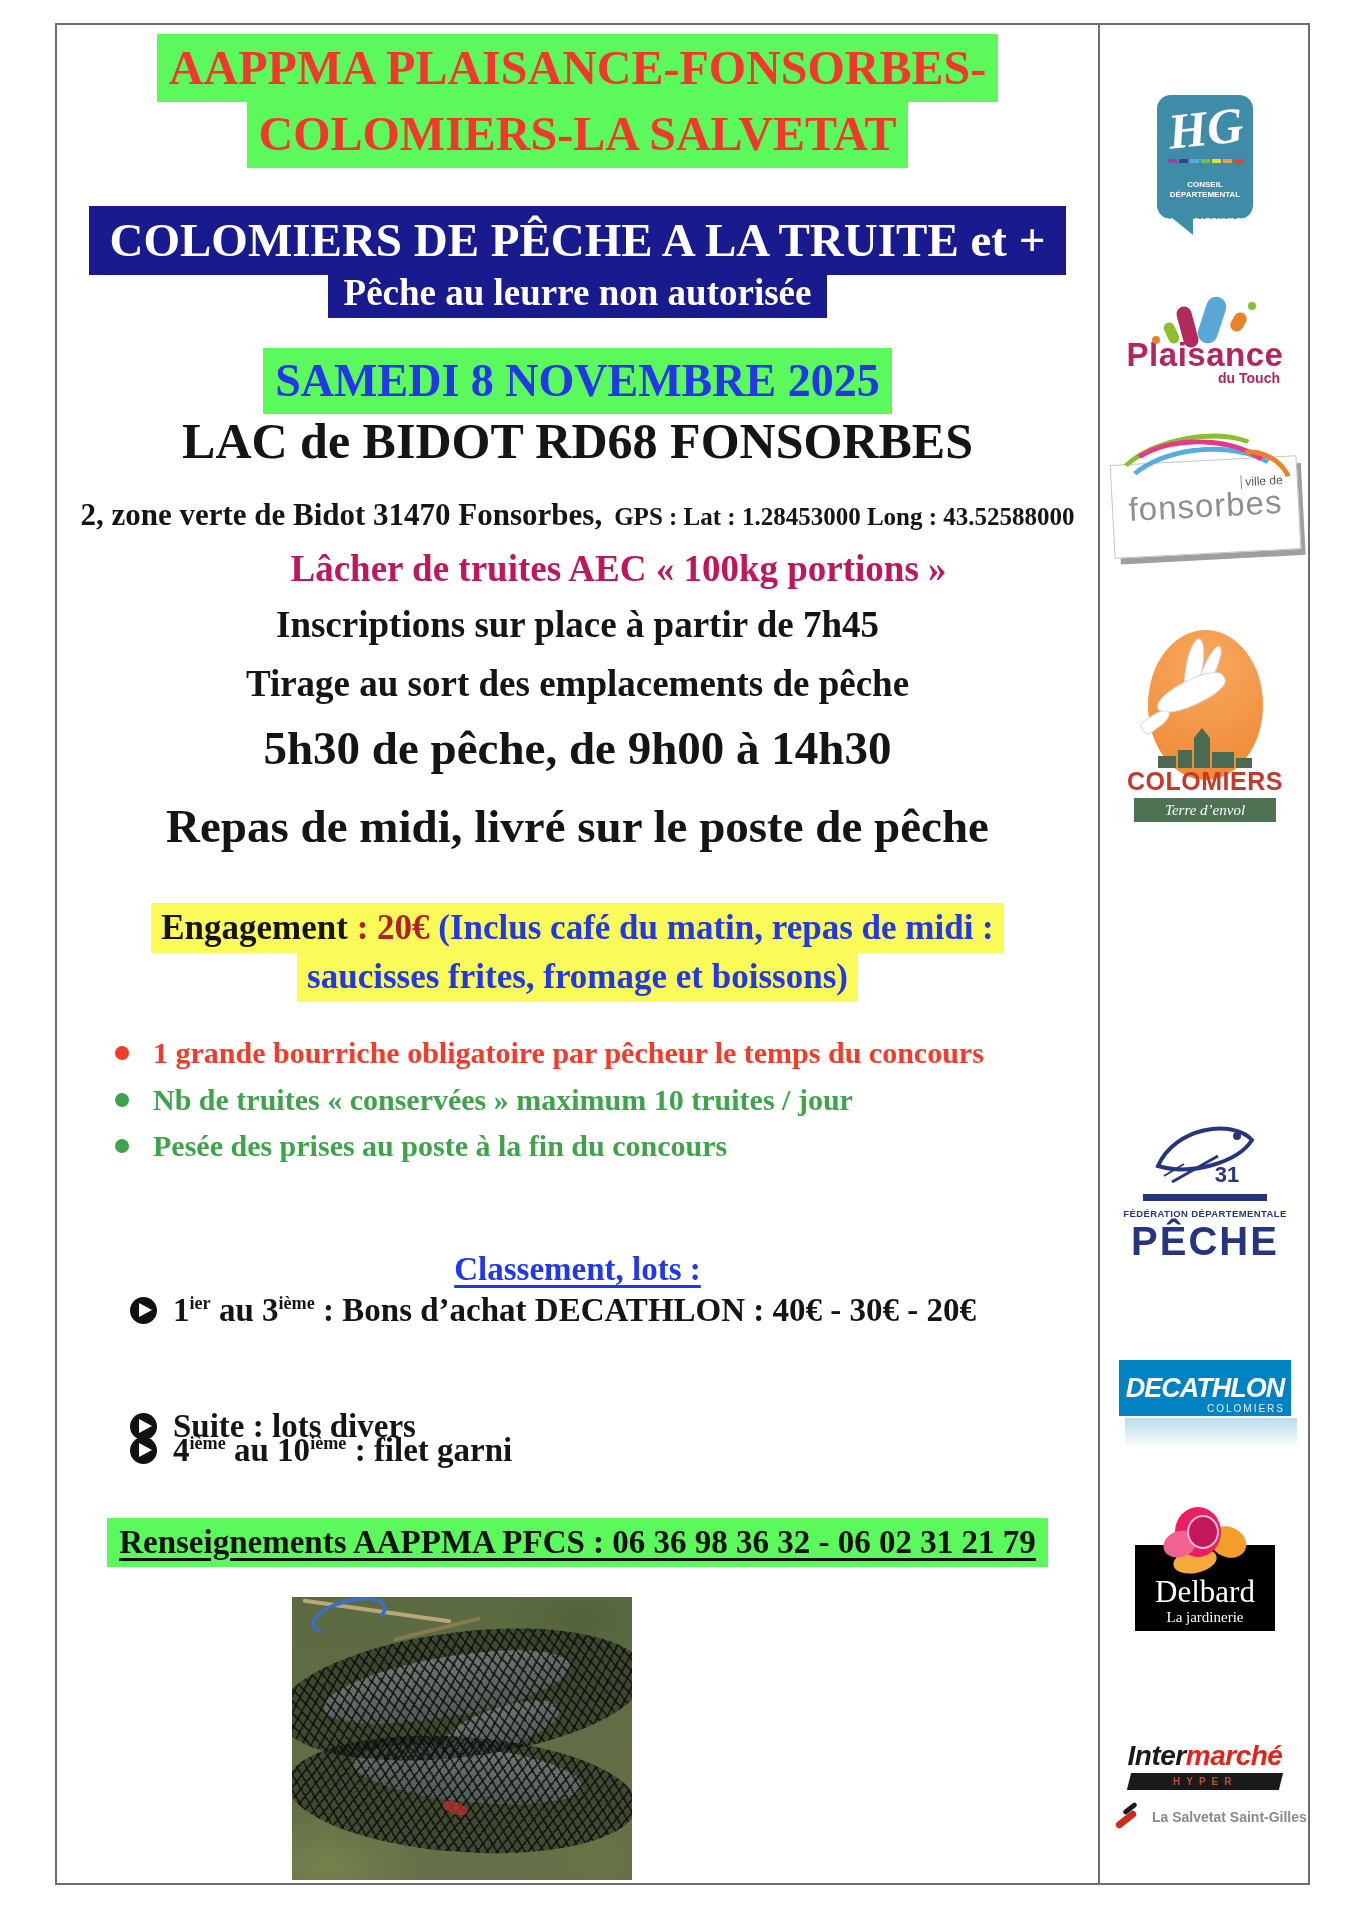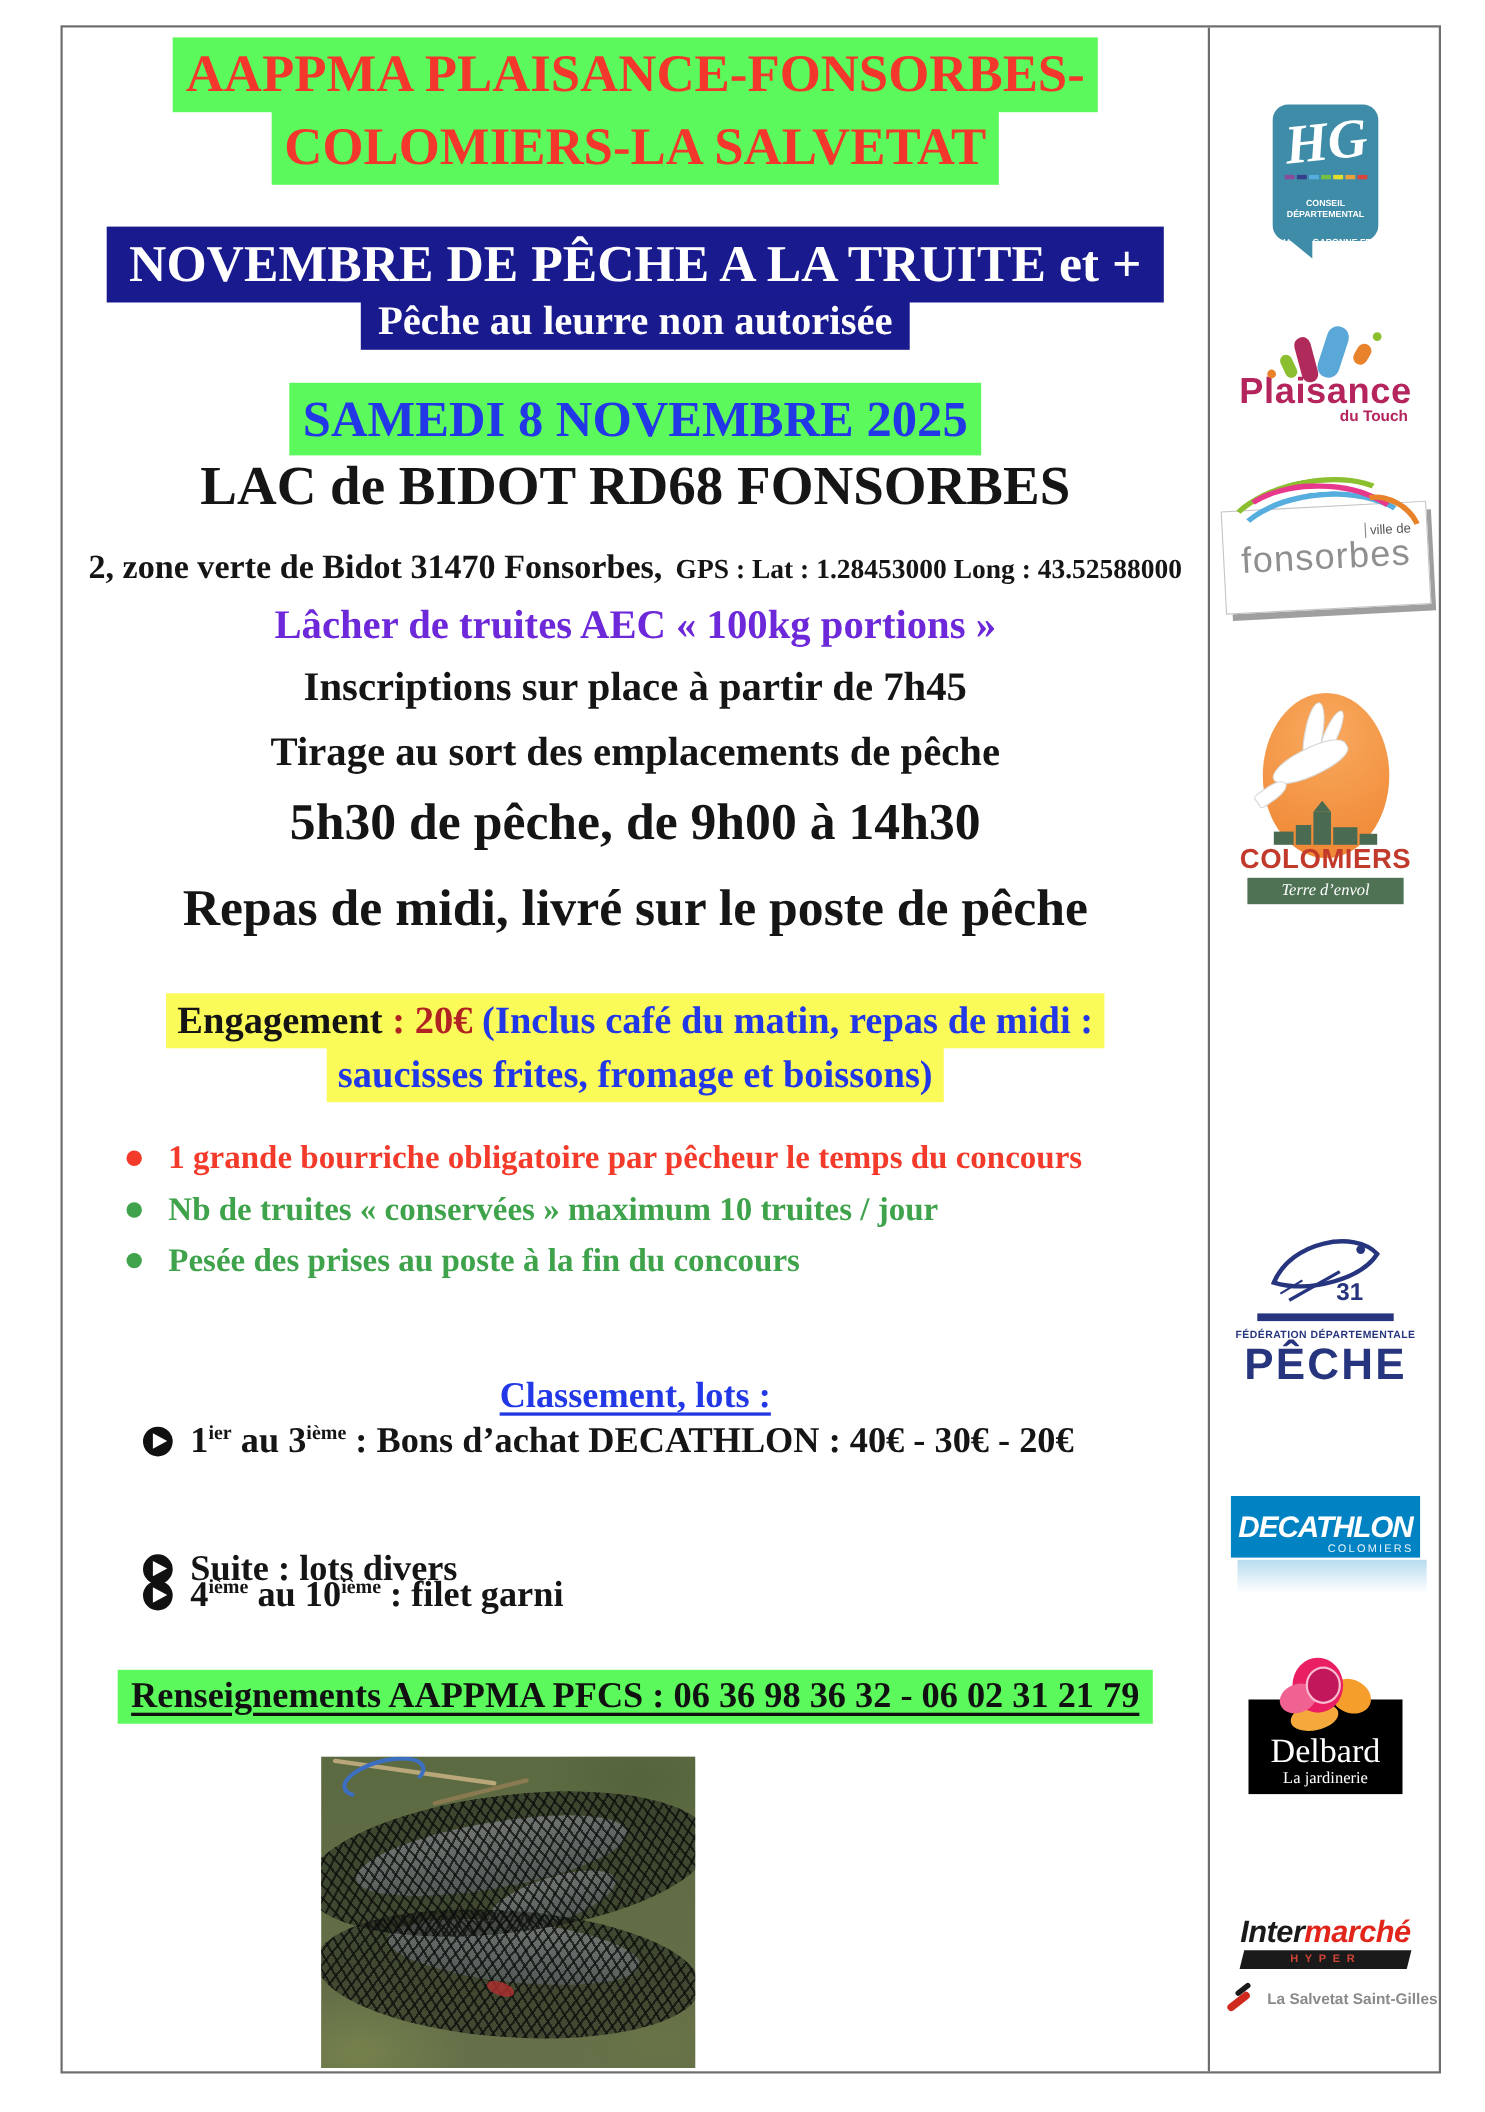--- a/index.html
+++ b/index.html
@@ -14,21 +14,21 @@
   .line{position:absolute;left:57px;width:1041px;text-align:center;font-weight:bold;
         white-space:nowrap;line-height:1.25;}
   .title{font-size:48px;}
   .hl-green{background:#5bf95b;padding:4px 12px;display:inline-block;}
   .hl-yellow{background:#fafa58;padding:3px 10px;display:inline-block;}
   .red-text{color:#f4372d;}
   .blue-text{color:#2238e6;}
   .blue-text2{color:#2238e6;}
   .darkred-text{color:#b12222;}
   .black-text{color:#141414;}
-  .red-text2{color:#6d28d9;}
+  .red-text2{color:#be185d;padding-left:41px;}
   .navy-box{background:#1a1a8f;color:#ffffff;padding:5px 20px;display:inline-block;}
   .navy-box.sub{padding:2px 16px;}
   .gps{font-size:25px;margin-left:12px;}
 
   .rule{position:absolute;left:115px;display:flex;align-items:center;gap:24px;
         font-size:30px;font-weight:bold;white-space:nowrap;}
   .dot{width:14px;height:14px;border-radius:50%;flex:0 0 auto;}
 
   .classement-title{color:#2238e6;text-decoration:underline;text-decoration-thickness:3px;
         text-underline-offset:5px;}
@@ -195,21 +195,21 @@
   <div class="divider"></div>
 
   <div class="line title" style="top:34px">
     <span class="hl-green red-text">AAPPMA PLAISANCE-FONSORBES-</span>
   </div>
   <div class="line title" style="top:100px">
     <span class="hl-green red-text">COLOMIERS-LA SALVETAT</span>
   </div>
 
   <div class="line" style="top:206px;font-size:47px;">
-    <span class="navy-box">NOVEMBRE DE PÊCHE A LA TRUITE et +</span>
+    <span class="navy-box">COLOMIERS DE PÊCHE A LA TRUITE et +</span>
   </div>
   <div class="line" style="top:268px;font-size:37px;">
     <span class="navy-box sub">Pêche au leurre non autorisée</span>
   </div>
 
   <div class="line" style="top:348px;font-size:46px;">
     <span class="hl-green blue-text">SAMEDI 8 NOVEMBRE 2025</span>
   </div>
   <div class="line" style="top:410px;font-size:50px;">LAC de BIDOT RD68 FONSORBES</div>
 

